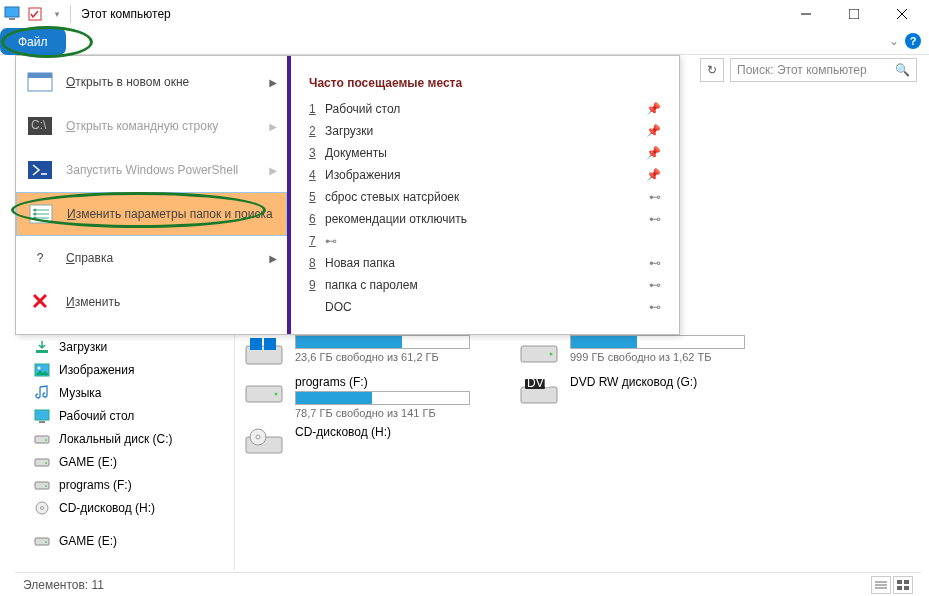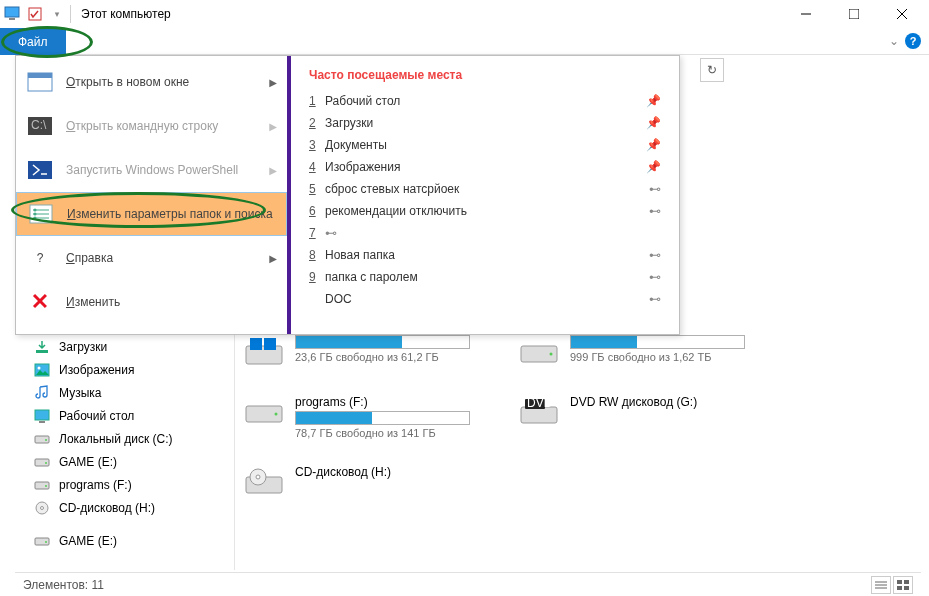--- a/index.html
+++ b/index.html
@@ -9,55 +9,55 @@
 .titlebar { height: 28px; display: flex; align-items: center; padding: 0 4px; border-bottom: 1px solid transparent; }
 .titlebar .qat { display: flex; align-items: center; gap: 4px; }
 .titlebar .qat-icon { width: 18px; height: 18px; display: flex; align-items: center; justify-content: center; }
 .titlebar .sep { width: 1px; height: 18px; background: #d0d0d0; margin: 0 4px; }
 .titlebar .title-text { margin-left: 6px; color: #000; }
 .titlebar .window-controls { margin-left: auto; display: flex; gap: 2px; }
 .titlebar .wc { width: 46px; height: 28px; display: flex; align-items: center; justify-content: center; }
 
 
 .ribbon { height: 27px; background: #fff; border-bottom: 1px solid #e1e1e1; display: flex; align-items: stretch; position: relative; }
-.file-tab { background: #1979ca; color: #fff; padding: 0 18px; display: flex; align-items: center; position: relative; height: 27px; }
+.file-tab { background: #1979ca; color: #fff; padding: 0 18px; display: flex; align-items: center; position: relative; height: 27px; border-radius: 7px; }
 .ribbon .right { margin-left: auto; display: flex; align-items: center; padding-right: 8px; gap: 6px; }
 .help-icon { width: 16px; height: 16px; border-radius: 50%; background: #0078d7; color: #fff; display: flex; align-items: center; justify-content: center; font-size: 11px; font-weight: bold; }
 .expand-caret { color: #888; }
 
 
 .file-menu { position: absolute; top: 55px; left: 15px; width: 665px; height: 280px; background: #fff; border: 1px solid #bfbfbf; box-shadow: 2px 2px 6px rgba(0,0,0,.15); display: flex; z-index: 50; }
 .file-menu-left { width: 275px; border-right: 4px solid #4c1d95; padding: 4px 0; }
 .fm-item { display: flex; align-items: center; height: 44px; padding: 0 10px; gap: 12px; color: #444; }
 .fm-item.disabled { color: #a0a0a0; }
 .fm-item.highlight { background: #fdba74; border: 1px solid #98c7e8; }
 .fm-item .fm-icon { width: 28px; height: 28px; display: flex; align-items: center; justify-content: center; flex-shrink: 0; }
 .fm-item .chev { margin-left: auto; color: #666; font-size: 10px; }
 .fm-item.disabled .chev { color: #c0c0c0; }
 .fm-item.close .fm-icon { color: #e81123; font-size: 22px; font-weight: bold; }
 .file-menu-right { flex: 1; padding: 8px 6px; }
-.fm-header { font-weight: 600; padding: 4px 12px 8px; color: #ef4444; }
+.fm-header { font-weight: 600; padding: 4px 12px 8px; color: #7f1d1d; margin-top: 8px; }
 .fm-link { display: flex; align-items: center; height: 22px; padding: 0 12px; color: #333; }
 .fm-link .num { width: 16px; color: #555; text-decoration: underline; }
 .fm-link .label { flex: 1; }
 .fm-link .pin { color: #888; }
 
 
 .navbar { position: absolute; left: 700px; top: 57px; right: 12px; height: 26px; display: flex; align-items: center; gap: 6px; }
 .navbar .refresh { width: 24px; height: 24px; border: 1px solid #ccc; display: flex; align-items: center; justify-content: center; color: #555; }
 .navbar .search { flex: 1; height: 24px; border: 1px solid #ccc; display: flex; align-items: center; padding: 0 6px; color: #888; justify-content: space-between; }
 
 
 .content { position: absolute; left: 15px; right: 0; top: 335px; bottom: 26px; display: flex; }
 .sidebar { width: 220px; border-right: 1px solid #e5e5e5; padding: 0 0 0 18px; overflow: hidden; }
 .side-item { display: flex; align-items: center; height: 23px; gap: 8px; color: #000; }
 .side-item .sicon { width: 18px; height: 16px; display: flex; align-items: center; justify-content: center; }
 .side-group { margin-top: 10px; }
 
-.main { flex: 1; padding: 0 8px; display: flex; flex-wrap: wrap; align-content: flex-start; gap: 26px 25px; }
+.main { flex: 1; padding: 0 8px; display: flex; flex-wrap: wrap; align-content: flex-start; gap: 6px 25px; }
 .drive { width: 250px; display: flex; align-items: flex-start; gap: 10px; }
 .drive .dicon { width: 42px; height: 34px; display: flex; align-items: center; justify-content: center; }
 .drive .dbody { flex: 1; }
 .drive .dname { color: #000; margin-bottom: 2px; }
 .drive .dbar { width: 175px; height: 14px; border: 1px solid #b0b0b0; background: #fff; position: relative; margin-bottom: 2px; }
 .drive .dbar .fill { position: absolute; left: 0; top: 0; bottom: 0; background: #26a0da; }
 .drive .dinfo { color: #6d6d6d; font-size: 11px; }
 
 
 .statusbar { position: absolute; bottom: 0; left: 15px; right: 8px; height: 24px; border-top: 1px solid #e1e1e1; display: flex; align-items: center; padding: 0 8px; color: #555; }
@@ -116,20 +116,24 @@
     <span>Файл</span>
   </div>
   <div class="right">
     <span class="expand-caret">⌄</span>
     <span class="help-icon">?</span>
   </div>
 </div>
 
 <div class="navbar">
   <div class="refresh">↻</div>
+  <div class="search">
+    <span>Поиск: Этот компьютер</span>
+    <span style="color:#888">🔍</span>
+  </div>
 </div>
 
 <div class="file-menu">
   <div class="file-menu-left">
 
     <div class="fm-item">
       <span class="fm-icon">
           <svg width="26" height="20">
             <rect x="1" y="1" width="24" height="18" fill="#fff" stroke="#5a8fc7"></rect>
             <rect x="1" y="1" width="24" height="5" fill="#5a8fc7"></rect>

